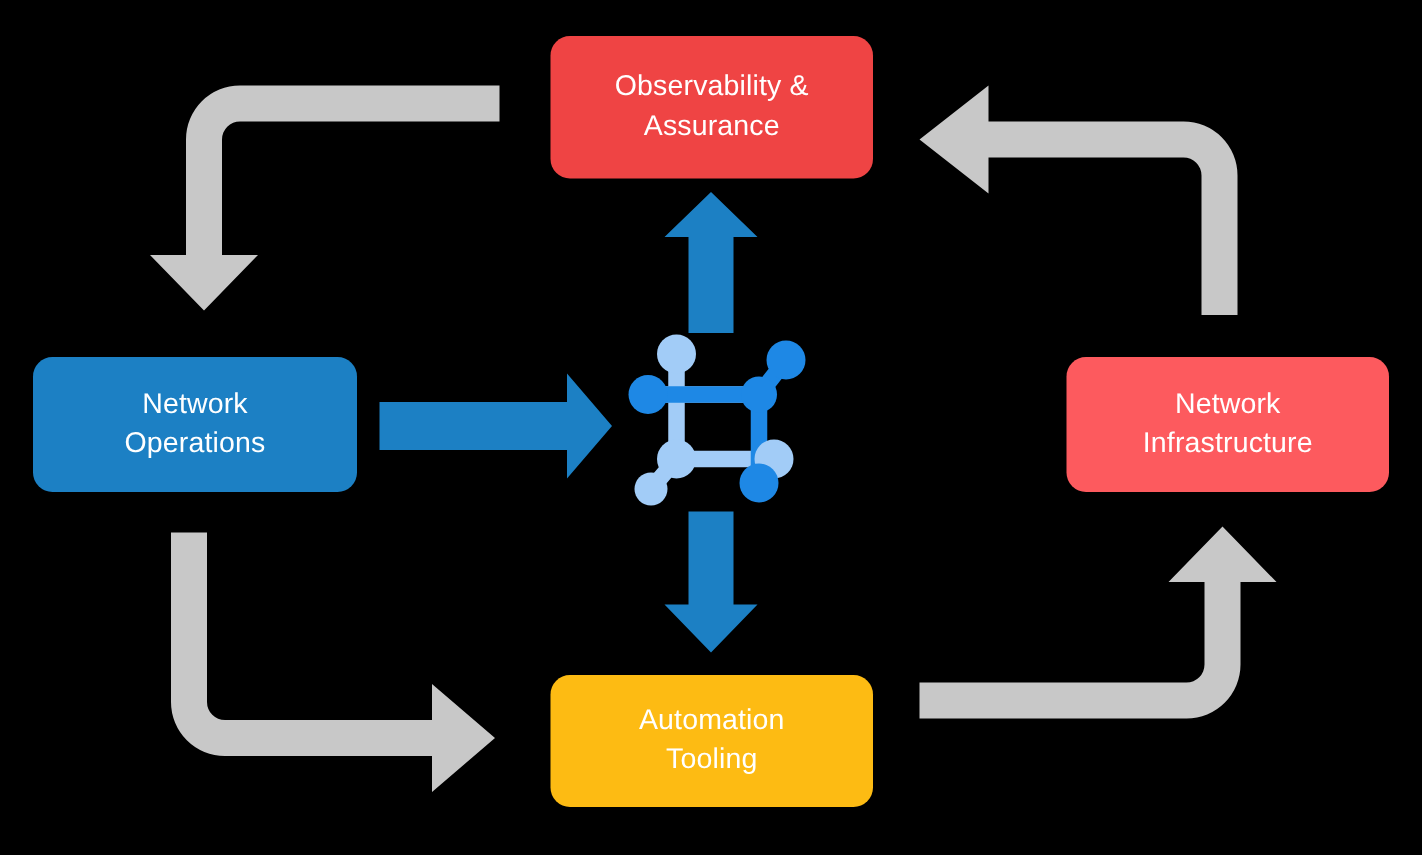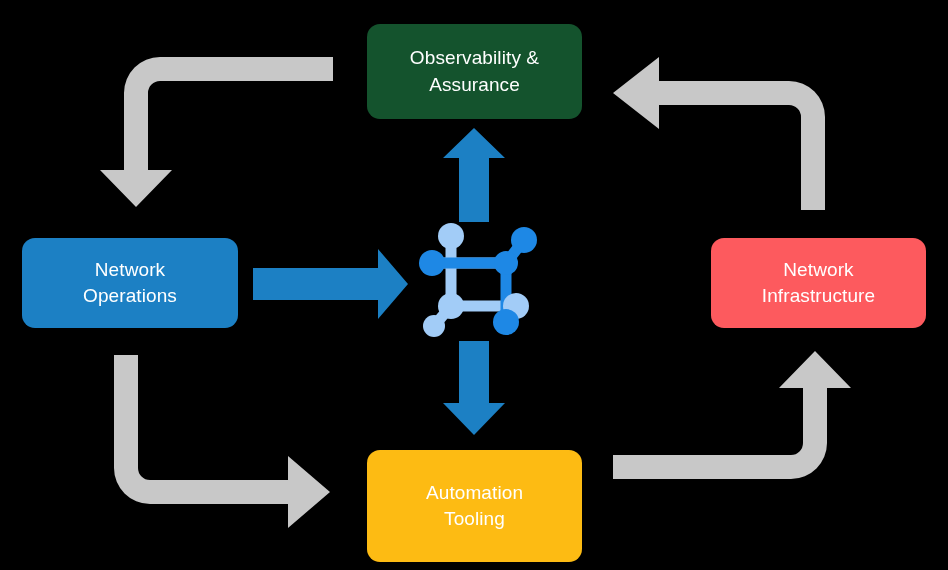--- a/index.html
+++ b/index.html
@@ -40,21 +40,21 @@
   }
   #box-network-operations {
     left: 22px;   top: 238px;  width: 216px; height: 90px;
     background: #1C80C4;
   }
   #box-network-infrastructure {
     left: 711px;  top: 238px;  width: 215px; height: 90px;
     background: #FD5A5E;
   }
   #box-automation-tooling {
-    left: 367px;  top: 450px;  width: 215px; height: 112px;
+    left: 367px;  top: 450px;  width: 215px; height: 88px;
     background: #FDBB13;
   }
 
   .svg-layer {
     position: absolute;
     left: 0;
     top: 0;
     width: 948px;
     height: 570px;
   }
@@ -183,21 +183,21 @@
 
       <g fill="#1E88E5">
         <circle cx="14" cy="45" r="13"></circle>
         <circle cx="88" cy="45" r="12"></circle>
         <circle cx="106" cy="22" r="13"></circle>
         <circle cx="88" cy="104" r="13"></circle>
       </g>
     </g>
   </svg>
 
-  <div class="node-box" id="box-observability" style="background: #14532d;">Observability &amp;
+  <div class="node-box" id="box-observability" style="background: #ef4444;">Observability &amp;
 Assurance</div>
 
   <div class="node-box" id="box-network-operations" style="background: rgb(28, 128, 196);">Network
 Operations</div>
 
   <div class="node-box" id="box-network-infrastructure" style="background: rgb(253, 90, 94);">Network
 Infrastructure</div>
 
   <div class="node-box" id="box-automation-tooling" style="background: rgb(253, 187, 19);">Automation
 Tooling</div>

